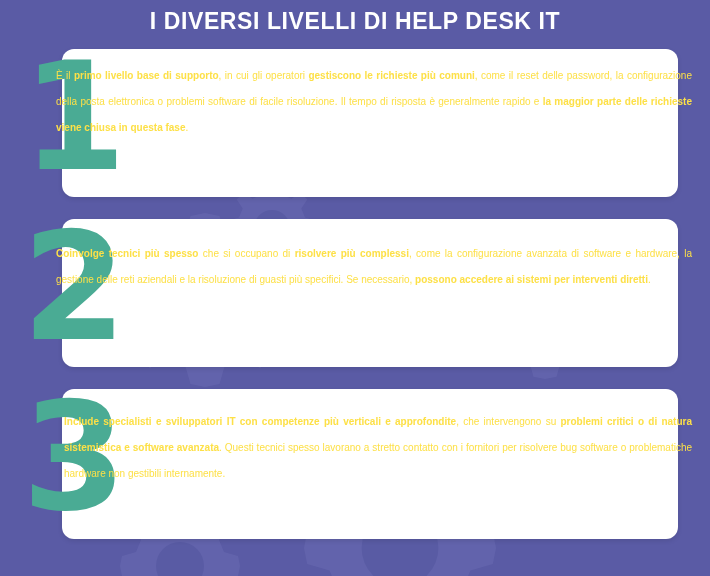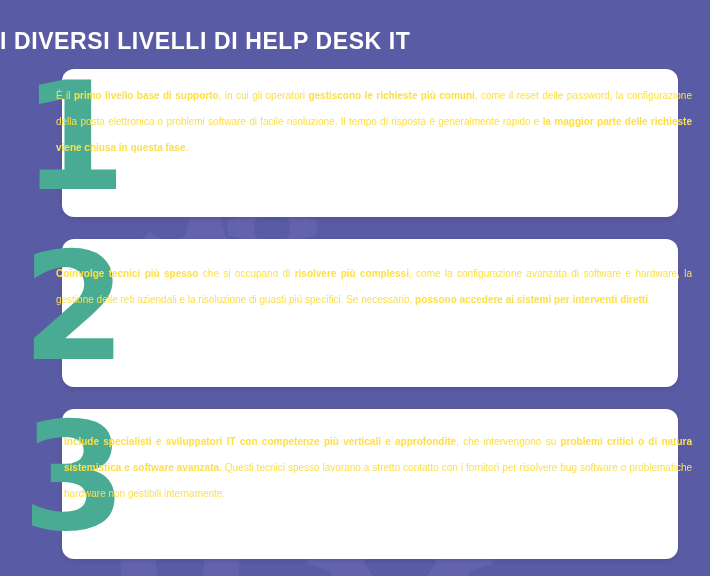--- a/index.html
+++ b/index.html
@@ -24,26 +24,26 @@
   
   .gears {
     position: absolute;
     inset: 0;
     pointer-events: none;
     z-index: 0;
   }
   .title {
     position: relative;
     z-index: 3;
-    text-align: left;
+    text-align: center;
     color: #ffffff;
     font-size: 23px;
     font-weight: bold;
     letter-spacing: 0.6px;
-    padding-top: 28px;
+    padding-top: 8px;
     margin: 0;
     text-transform: uppercase;
   }
   .levels {
     position: relative;
     z-index: 3;
     margin-top: 14px;
   }
   .level {
     position: relative;

